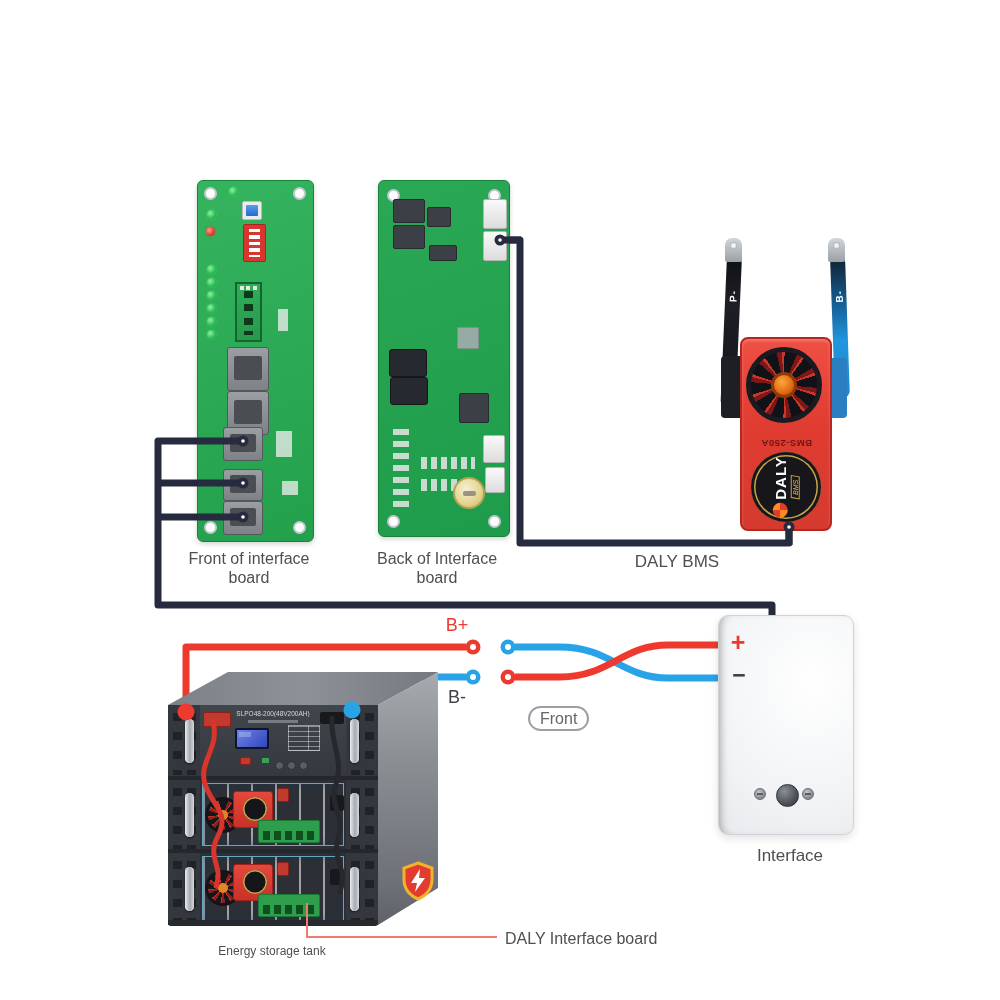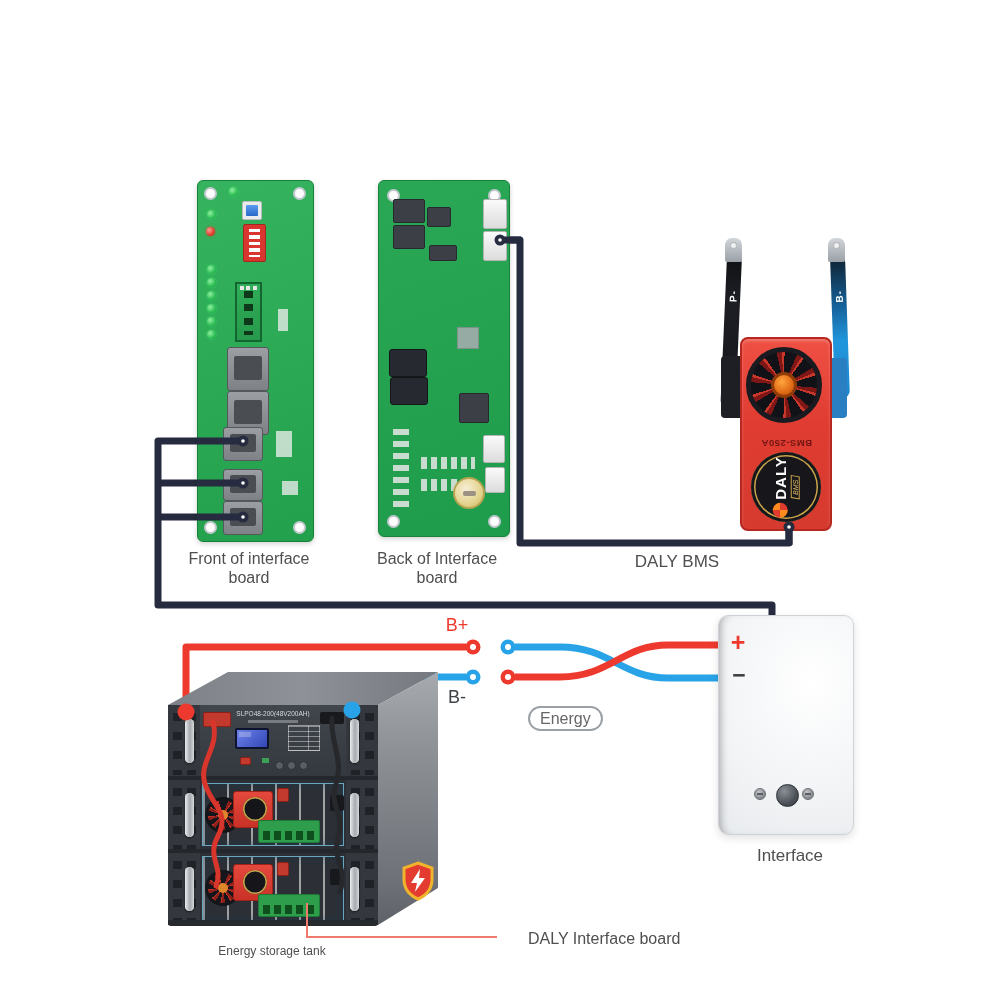--- a/index.html
+++ b/index.html
@@ -349,18 +349,18 @@
   <svg class="abs" style="left:401px;top:861px;z-index:6;" width="34" height="40" viewBox="0 0 34 40">
     <path d="M17 2 L31 7 V18 C31 30 24 35 17 38 C10 35 3 30 3 18 V7 Z" fill="#e43b30" stroke="#f0b32c" stroke-width="3"></path>
     <polygon points="19,8 10,22 16,22 14,31 24,17 18,17" fill="#fff"></polygon>
   </svg>
 
   <div class="lbl" style="left:174px;top:549px;width:150px;">Front of interface board</div>
   <div class="lbl" style="left:362px;top:549px;width:150px;">Back of Interface board</div>
   <div class="lbl" style="left:627px;top:552px;width:100px;font-size:17px;">DALY BMS</div>
   <div class="lbl" style="left:439px;top:616px;width:36px;font-size:18px;color:var(--wire-red,#ee3a2e);">B+</div>
   <div class="lbl" style="left:439px;top:688px;width:36px;font-size:18px;color:#3f4246;">B-</div>
-  <div class="lbl" style="left:528px;top:706px;"><span id="charge-lbl">Energy</span></div>
+  <div class="lbl" style="left:528px;top:706px;"><span id="charge-lbl">Front</span></div>
   <div class="lbl" style="left:740px;top:846px;width:100px;font-size:17px;">Interface</div>
   <div class="lbl" style="left:182px;top:942px;width:180px;font-size:12px;">Energy storage tank</div>
-  <div class="lbl" style="left:505px;top:929px;width:190px;text-align:left;margin-left:23px;">DALY Interface board</div>
+  <div class="lbl" style="left:505px;top:929px;width:190px;text-align:left;">DALY Interface board</div>
 
 </div>
 
 </body></html>

